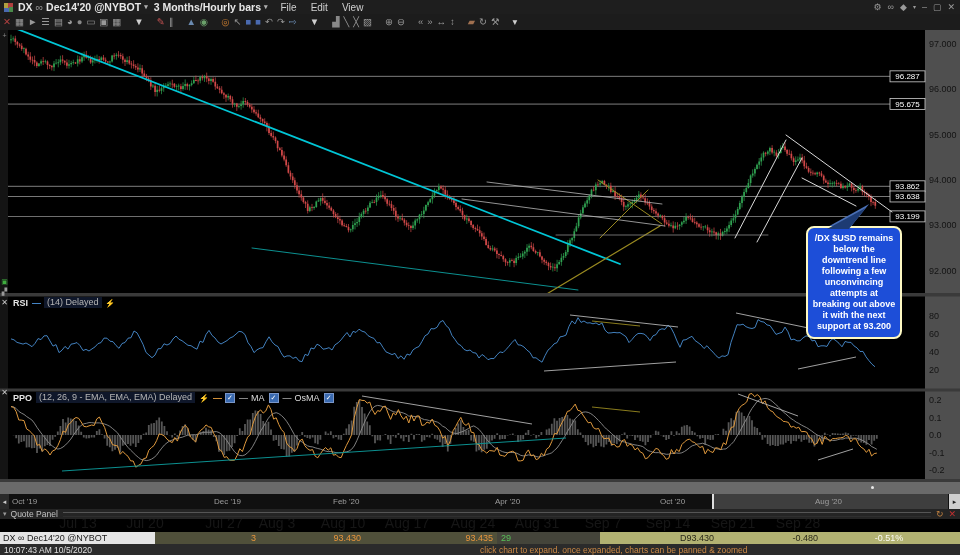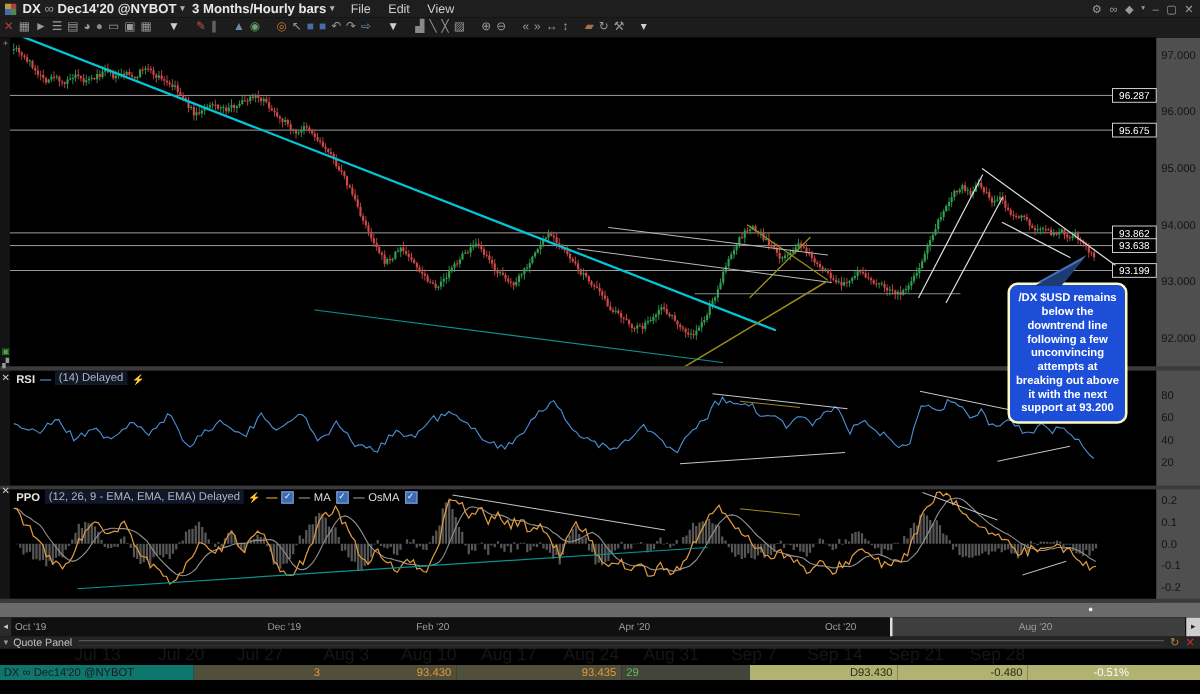--- a/index.html
+++ b/index.html
@@ -243,21 +243,21 @@
   </div>
   <div id="gutter"></div>
 
   <div class="tail-o"></div>
   <div class="tail-i"></div>
   <div class="callout">/DX $USD remains below the downtrend line following a few unconvincing attempts at breaking out above it with the next support at 93.200</div>
 
   <div class="dateaxis" id="dateaxis">
       <span class="dtick" style="left: 78px;">Jul 13</span>
       <span class="dtick" style="left: 145px;">Jul 20</span>
-      <span class="dtick" style="left: 208px;">Jul 27</span>
+      <span class="dtick" style="left: 224px;">Jul 27</span>
       <span class="dtick" style="left: 277px;">Aug 3</span>
       <span class="dtick" style="left: 343px;">Aug 10</span>
       <span class="dtick" style="left: 407px;">Aug 17</span>
       <span class="dtick" style="left: 473px;">Aug 24</span>
       <span class="dtick" style="left: 537px;">Aug 31</span>
       <span class="dtick" style="left: 603px;">Sep 7</span>
       <span class="dtick" style="left: 668px;">Sep 14</span>
       <span class="dtick" style="left: 733px;">Sep 21</span>
       <span class="dtick" style="left: 798px;">Sep 28</span>
       <span class="cursor-dot" style="left: 871px;"></span>
@@ -278,28 +278,32 @@
   </div>
 
   <div class="qhead">
     <span style="margin-left:3px;font-size:7px;color:#999;">▾</span>
     <span style="margin-left:4px;">Quote Panel</span>
     <span class="qh-line"></span>
     <span style="color:#c08040;font-size:9px;margin-right:5px;">↻</span>
     <span style="color:#c03030;font-size:9px;margin-right:4px;">✕</span>
   </div>
   <div class="qrow" id="qrow">
-      <div style="width: 155px; background: #0f766e; color: rgb(27, 27, 27); text-align: left; padding: 0px 0px 0px 3px;">DX ∞ Dec14'20 @NYBOT</div>
+      <div style="width: 155px; background: #e5e5e5; color: rgb(27, 27, 27); text-align: left; padding: 0px 0px 0px 3px;">DX ∞ Dec14'20 @NYBOT</div>
       <div style="width: 105px; background: rgb(80, 80, 58); color: rgb(232, 150, 60); text-align: right; padding: 0px 4px 0px 0px;">3</div>
       <div style="width: 105px; background: rgb(80, 80, 58); color: rgb(232, 150, 60); text-align: right; padding: 0px 4px 0px 0px;">93.430</div>
       <div style="width: 132px; background: rgb(80, 80, 58); color: rgb(232, 150, 60); text-align: right; padding: 0px 4px 0px 0px;">93.435</div>
       <div style="width: 103px; background: rgb(68, 68, 58); color: rgb(88, 192, 88); text-align: left; padding: 0px 0px 0px 4px;">29</div>
       <div style="width: 118px; background: rgb(178, 178, 114); color: rgb(42, 42, 26); text-align: right; padding: 0px 4px 0px 0px;">D93.430</div>
       <div style="width: 104px; background: rgb(178, 178, 114); color: rgb(42, 42, 26); text-align: right; padding: 0px 4px 0px 0px;">-0.480</div>
       <div style="width: 138px; background: rgb(178, 178, 114); color: rgb(252, 252, 244); text-align: center; padding: 0px 4px 0px 0px;">-0.51%</div>
     </div>
 
+  <div class="statusbar">
+    <span class="st-time">10:07:43 AM 10/5/2020</span>
+    <span class="st-hint">click chart to expand. once expanded, charts can be panned &amp; zoomed</span>
+  </div>
 <span class="gut" style="color: rgb(138, 138, 138); top: 32px; font-size: 7px;">+</span>
     <span class="gut" style="color: rgb(63, 174, 63); top: 278px; font-size: 7px;">▣</span>
     <span class="gut" style="color: rgb(154, 154, 154); top: 288px; font-size: 7px;">▞</span>
     <span class="gut" style="color: rgb(204, 204, 204); top: 299px; font-size: 8px;">✕</span>
     <span class="gut" style="color: rgb(204, 204, 204); top: 389px; font-size: 8px;">✕</span>
   </div>
 
 </body></html>

